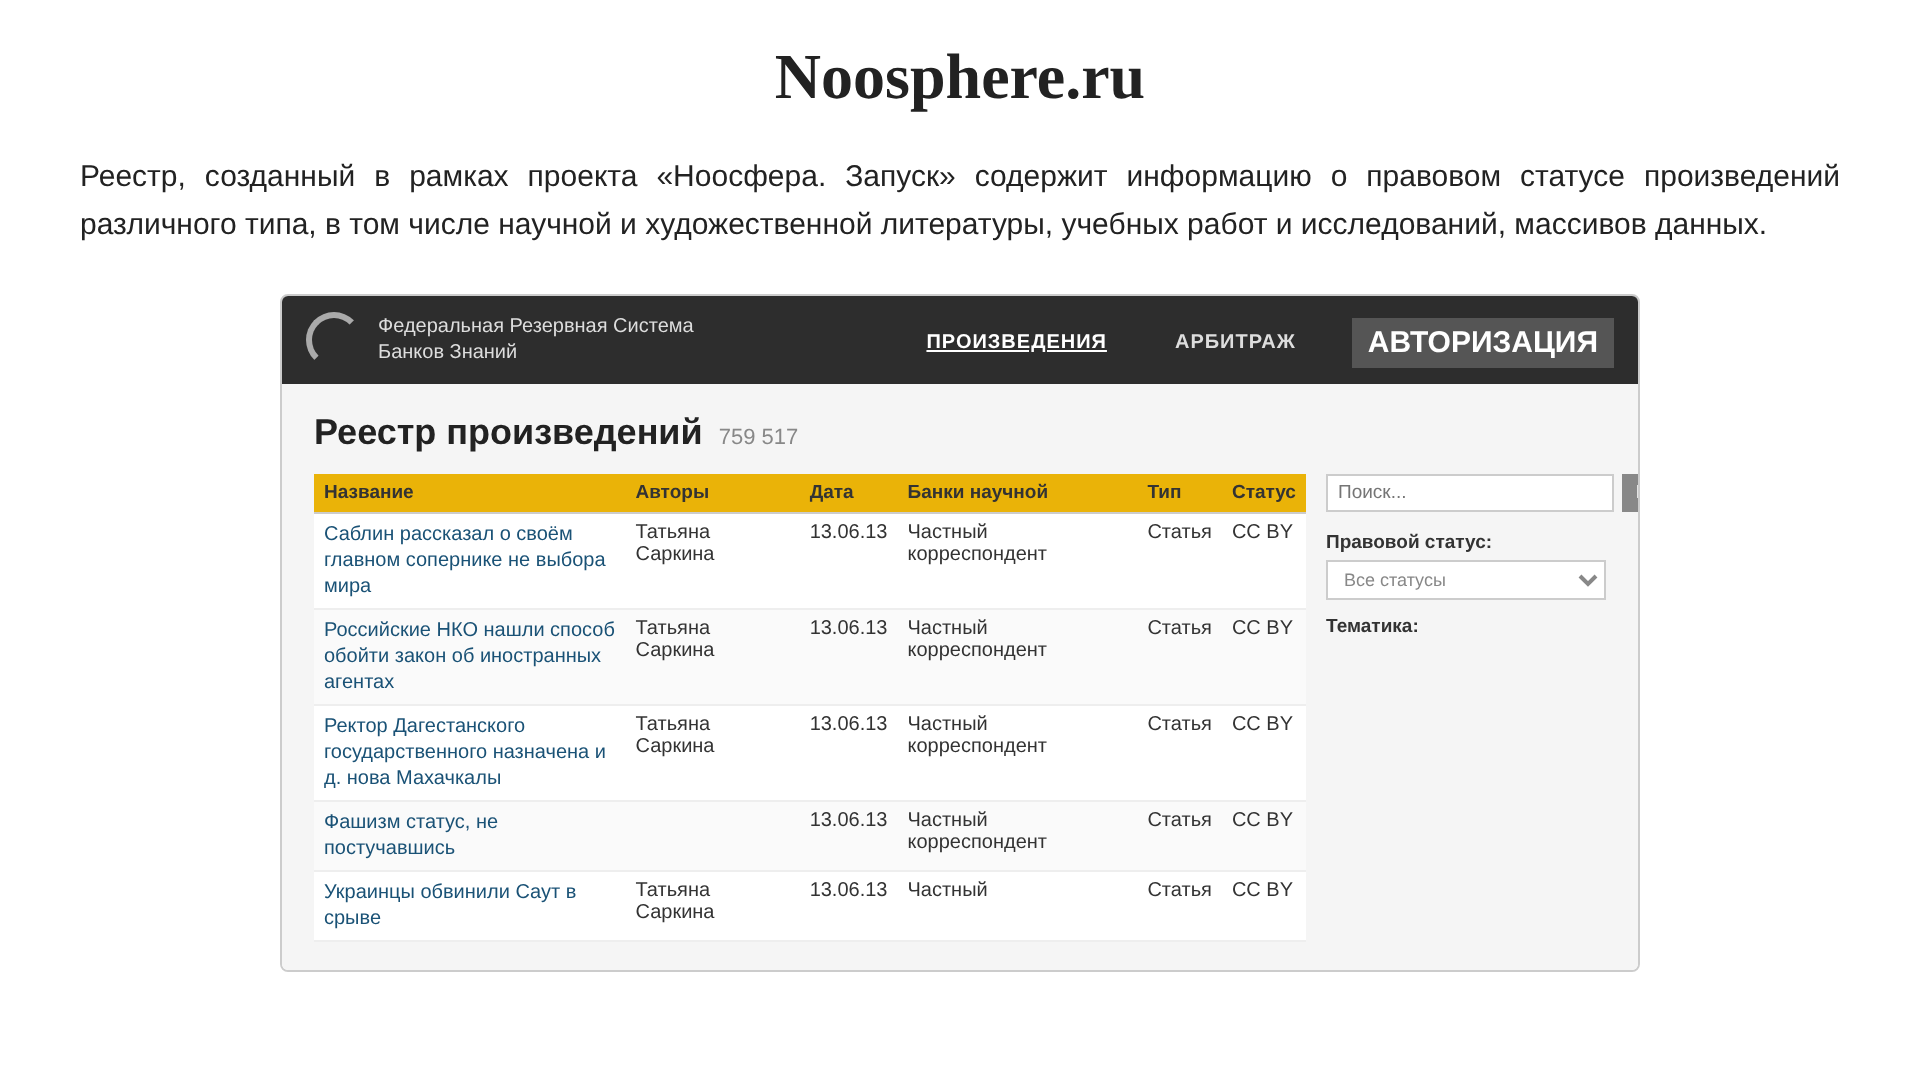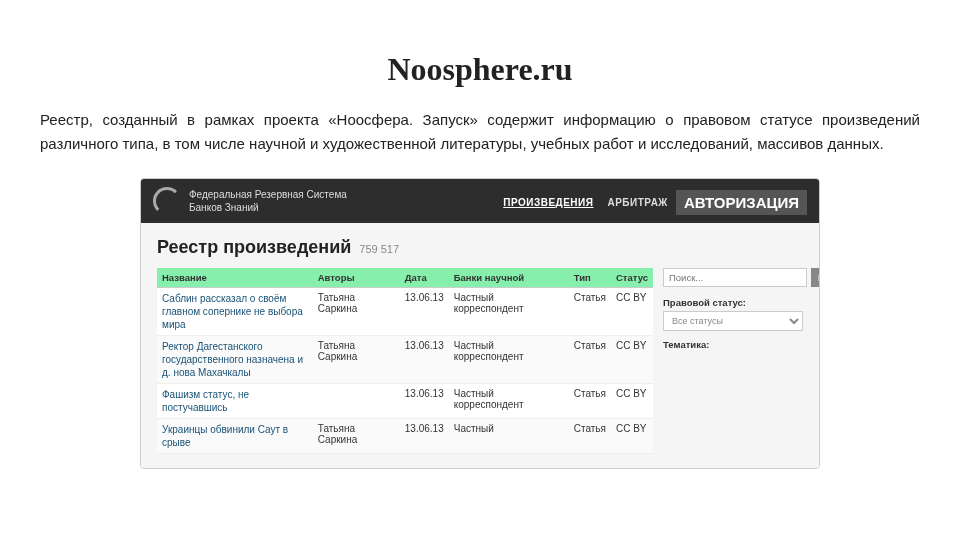--- a/index.html
+++ b/index.html
@@ -10,21 +10,20 @@
       width: 960px;
       min-height: 540px;
       padding: 20px 40px;
     }
     h1.site-title {
       text-align: center;
       font-size: 32px;
       font-weight: bold;
       margin-bottom: 20px;
       font-family: Georgia, serif;
-      margin-top: 31px;
     }
     .description {
       font-size: 15px;
       line-height: 1.6;
       text-align: justify;
       margin-bottom: 22px;
     }
     .browser-window {
       border: 1px solid #ccc;
       border-radius: 4px;
@@ -58,21 +57,21 @@
     .nav-logo-text {
       font-size: 10px;
       color: #ddd;
       line-height: 1.3;
     }
     .nav-links {
       flex: 1;
       display: flex;
       justify-content: flex-end;
       align-items: center;
-      gap: 2px;
+      gap: 22px;
     }
     .nav-link {
       color: #ddd;
       font-size: 10px;
       font-weight: bold;
       padding: 3px 6px;
       cursor: pointer;
       letter-spacing: 0.5px;
     }
     .nav-link.active {
@@ -114,21 +113,21 @@
     .table-section {
       flex: 1;
     }
     .data-table {
       width: 100%;
       border-collapse: collapse;
       background: #fff;
       font-size: 10px;
     }
     .data-table th {
-      background: #86efac;
+      background: #eab308;
       text-align: left;
       padding: 4px 5px;
       border-bottom: 1px solid #ccc;
       font-weight: bold;
       color: #333;
       font-size: 9.5px;
     }
     .data-table td {
       padding: 4px 5px;
       border-bottom: 1px solid #eee;
@@ -234,20 +233,28 @@
           <tbody id="table-body">
           <tr>
       <td class="title-cell">Саблин рассказал о своём главном сопернике не выбора мира</td>
       <td>Татьяна Саркина</td>
       <td>13.06.13</td>
       <td>Частный корреспондент</td>
       <td>Статья</td>
       <td>CC BY</td>
     </tr>
               <tr>
+      <td class="title-cell">Российские НКО нашли способ обойти закон об иностранных агентах</td>
+      <td>Татьяна Саркина</td>
+      <td>13.06.13</td>
+      <td>Частный корреспондент</td>
+      <td>Статья</td>
+      <td>CC BY</td>
+    </tr>
+              <tr>
       <td class="title-cell">Ректор Дагестанского государственного назначена и д. нова Махачкалы</td>
       <td>Татьяна Саркина</td>
       <td>13.06.13</td>
       <td>Частный корреспондент</td>
       <td>Статья</td>
       <td>CC BY</td>
     </tr>
               <tr>
       <td class="title-cell">Фашизм статус, не постучавшись</td>
       <td></td>

